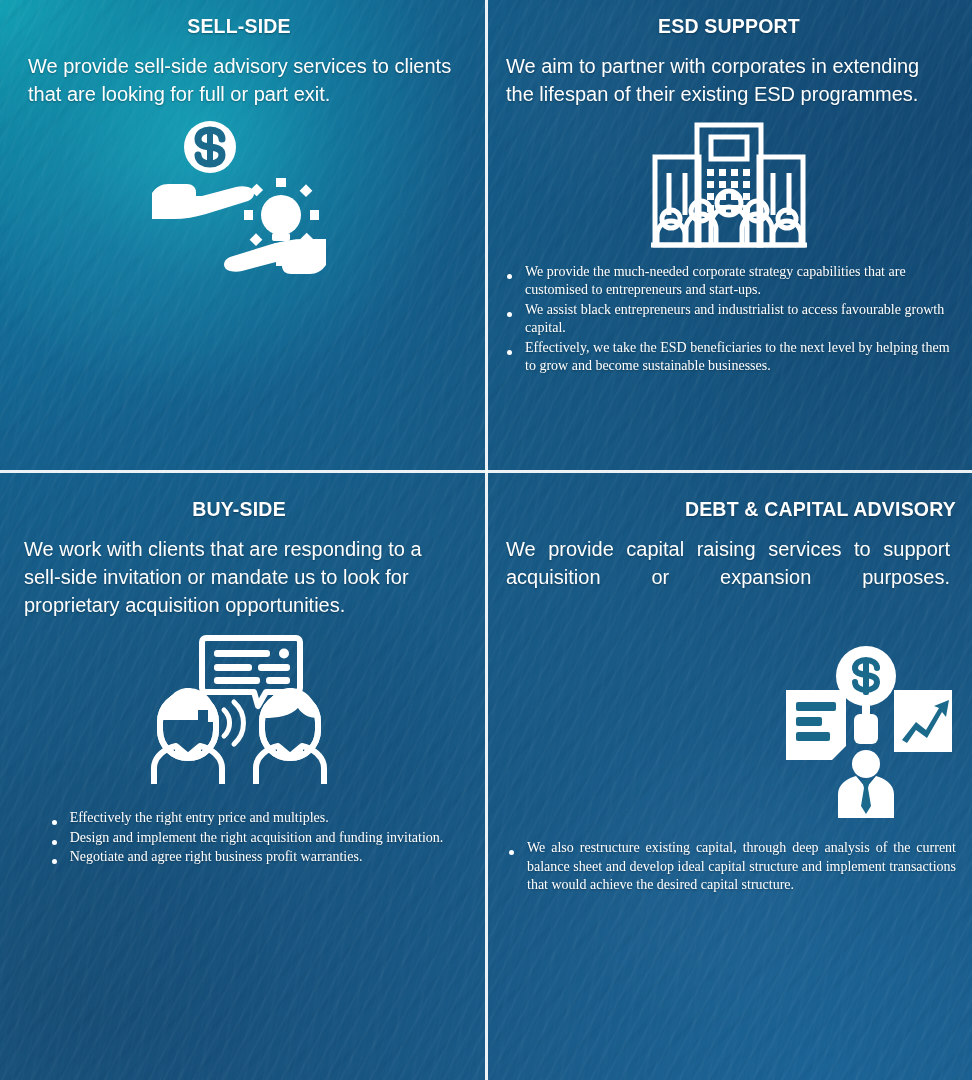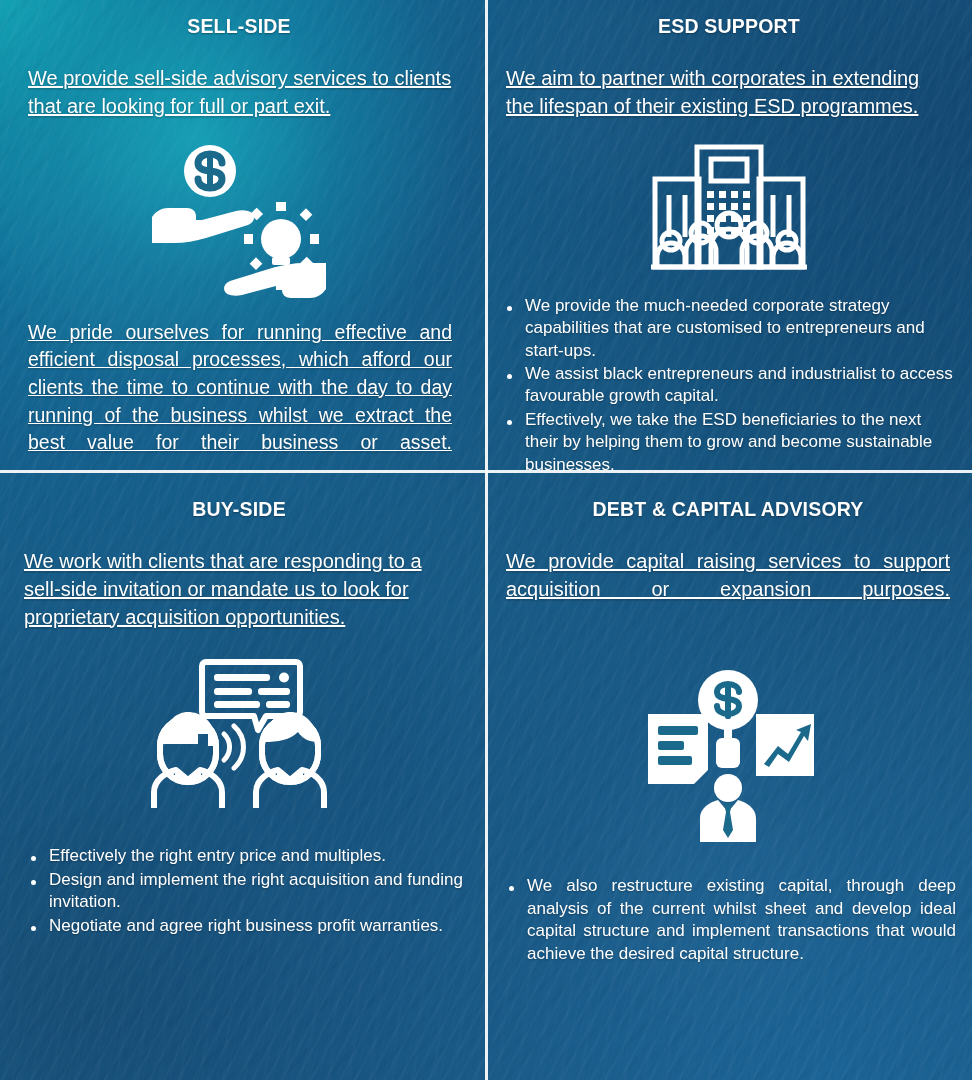--- a/index.html
+++ b/index.html
@@ -95,55 +95,54 @@
     inset: 0;
     display: grid;
     grid-template-columns: 486px 486px;
     grid-template-rows: 471px 609px;
   }
   .quad {
     position: relative;
     box-sizing: border-box;
     display: flex;
     flex-direction: column;
-    gap: 12px;
   }
   .q-tl { padding: 14px 22px 0 14px; }
   .q-tr { padding: 14px 14px 0 14px; }
   .q-bl { padding: 14px 22px 0 14px; align-items: center; }
-  .q-br { padding: 14px 16px 0 14px; }
+  .q-br { padding: 14px 16px 0 14px; align-items: flex-end; }
 
   .q-title {
     text-align: center;
     font-weight: bold;
     font-size: 19.5px;
     letter-spacing: 0.2px;
     line-height: 1.1;
     margin: 2px 0 0 0;
     text-shadow: 0 1px 2px rgba(0,0,0,0.35);
   }
 
   .q-para {
     font-size: 20px;
     line-height: 1.38;
     margin: 14px 0 0 0;
     text-shadow: 0 1px 2px rgba(0,0,0,0.30);
-    text-decoration: underline;
   }
   .just { text-align: justify; text-justify: inter-word; }
   .just-last { text-align: justify; }
   .just-last::after { content: ""; display: inline-block; width: 100%; }
 
   .q-list {
     list-style: none;
     margin: 0 0 0 0;
     padding: 0 0 0 0;
-    font-size: 17px;
+    font-size: 14px;
     line-height: 1.32;
     text-shadow: 0 1px 2px rgba(0,0,0,0.30);
+    font-family: Liberation Serif, serif;
   }
   .q-list li {
     position: relative;
     padding-left: 25px;
     margin-bottom: 1px;
   }
   .q-list li::before {
     content: "";
     position: absolute;
     left: 7px;
@@ -205,21 +204,20 @@
             <rect x="108" y="120" width="9" height="9" transform="rotate(45 112 124)"></rect>
             <rect x="158" y="120" width="9" height="9" transform="rotate(-45 162 124)"></rect>
           </g>
 
           <path d="M182 150 L182 124 L160 124 C150 124 138 126 128 129 L86 142 C78 145 78 154 86 156
                    C90 157 94 157 98 156 L132 147 L138 147 L138 151 C138 156 142 159 147 159 L166 159
                    C172 159 178 156 182 150 Z"></path>
         </svg>
       </div>
 
-      <div class="q-para just just-last" style="margin-top:8px; padding:0 12px 0 14px; font-size:19.5px; line-height:1.42;">We pride ourselves for running effective and efficient disposal processes, which afford our clients the time to continue with the day to day running of the business whilst we extract the best value for their business or asset.</div>
     </div>
 
     <div class="quad q-tr">
       <div class="q-title">ESD SUPPORT</div>
       <div class="q-para" style="margin-top:16px; padding:0 6px;">We aim to partner with corporates in extending the lifespan of their existing ESD programmes.</div>
 
       <div class="icon-wrap" style="margin-top:8px; height:140px;">
         <svg width="160" height="136" viewBox="0 0 160 136" fill="none" stroke="#ffffff" stroke-width="5" aria-hidden="true">
 
           <rect x="6" y="38" width="44" height="88"></rect>
@@ -271,21 +269,21 @@
 
             <circle cx="138" cy="100" r="9"></circle>
             <path d="M124 126 v-10 a14 14 0 0 1 28 0 v10"></path>
           </g>
         </svg>
       </div>
 
       <ul class="q-list" style="margin-top:6px;">
         <li>We provide the much-needed corporate strategy capabilities that are customised to entrepreneurs and start-ups.</li>
         <li>We assist black entrepreneurs and industrialist to access favourable growth capital.</li>
-        <li>Effectively, we take the ESD beneficiaries to the next their by helping them to grow and become sustainable businesses.</li>
+        <li>Effectively, we take the ESD beneficiaries to the next level by helping them to grow and become sustainable businesses.</li>
       </ul>
     </div>
 
     <div class="quad q-bl">
       <div class="q-title" style="margin-top:14px;">BUY-SIDE</div>
       <div class="q-para" style="margin-top:16px; padding:0 14px 0 10px;">We work with clients that are responding to a sell-side invitation or mandate us to look for proprietary acquisition opportunities.</div>
 
       <div class="icon-wrap" style="margin-top:12px; height:160px;">
         <svg width="186" height="158" viewBox="0 0 186 158" fill="none" stroke="#ffffff" stroke-width="6" stroke-linejoin="round" aria-hidden="true">
 
@@ -360,21 +358,21 @@
 
           <circle cx="90" cy="122" r="14"></circle>
           <path d="M62 176 V152 c0 -10 10 -16 18 -18 l10 12 l10 -12 c8 2 18 8 18 18 v24 Z"></path>
           <g fill="#1b6a8c">
             <path d="M86 138 h8 l-2 8 l3 18 l-5 8 l-5 -8 l3 -18 Z"></path>
           </g>
         </svg>
       </div>
 
       <ul class="q-list justified" style="margin-top:18px; padding-left:2px;">
-        <li>We also restructure existing capital, through deep analysis of the current whilst sheet and develop ideal capital structure and implement transactions that would achieve the desired capital structure.</li>
+        <li>We also restructure existing capital, through deep analysis of the current balance sheet and develop ideal capital structure and implement transactions that would achieve the desired capital structure.</li>
       </ul>
     </div>
 
   </div>
 
   <div class="divider-h"></div>
   <div class="divider-v"></div>
 
 </div>
 

